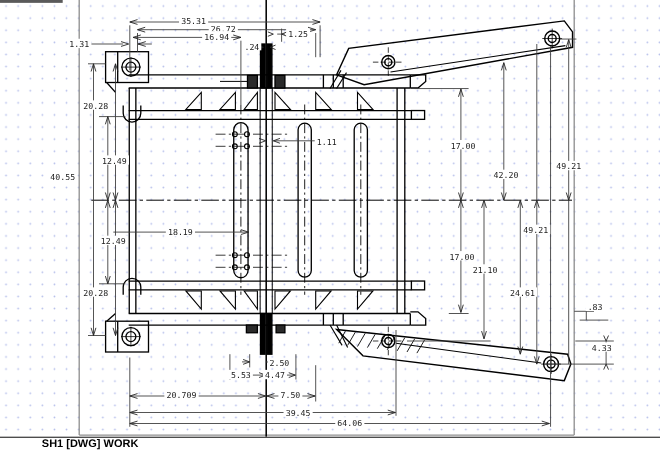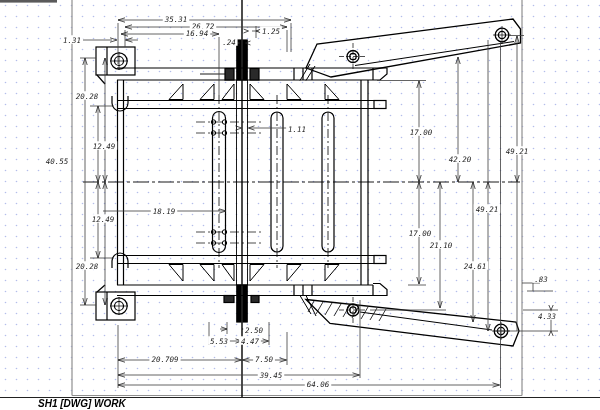--- a/index.html
+++ b/index.html
@@ -1,17 +1,17 @@
 <!DOCTYPE html>
 <html><head>
 <meta charset="utf-8">
 <style>
   html,body{margin:0;padding:0;background:#e8e8e8;}
   #screen{position:relative;width:600px;height:410px;background:#ffffff;overflow:hidden;
-          font-family:"DejaVu Sans Mono", monospace;font-style:italic;}
+          font-family:"DejaVu Sans Mono", monospace;}
   svg{position:absolute;left:0;top:0;display:block;}
   .dimtxt{font-family:"DejaVu Sans Mono", monospace;font-size:7.5px;fill:#1c1c1c;letter-spacing:0px;}
   #statusbar{position:absolute;left:0;top:397px;width:600px;height:13px;background:#ffffff;
              border-top:1px solid #222;}
   #status-text{position:absolute;left:3px;top:0px;font-family:"Liberation Sans", sans-serif;
                font-size:10px;font-weight:bold;color:#000;line-height:12px;padding-left:35px;}
 </style>
 </head>
 <body>
 

